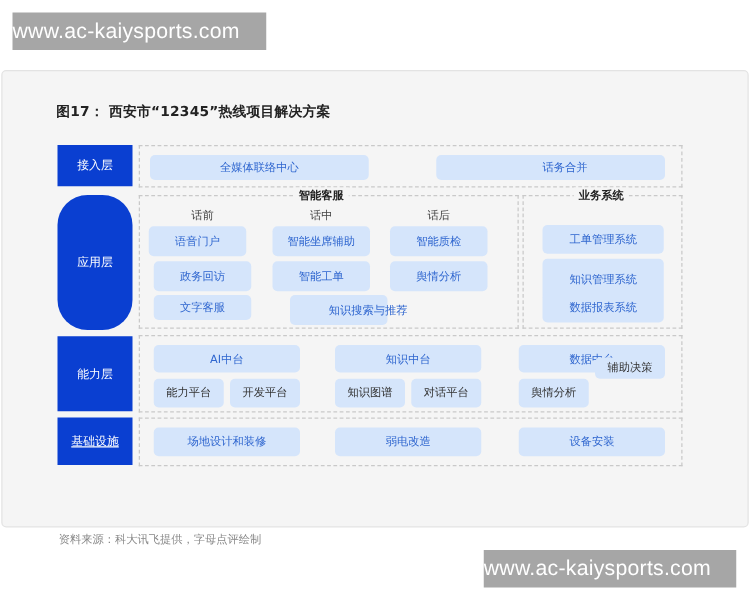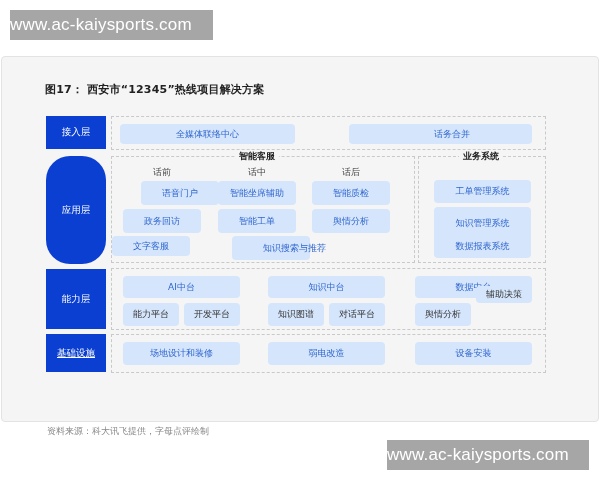--- a/index.html
+++ b/index.html
@@ -63,23 +63,23 @@
 
 <div class="layer-label" style="top:156px;height:108px;border-radius:24px;">应用层</div>
 
 <div class="dash" style="left:111px;top:156px;width:304px;height:107px;"></div>
 <div class="group-title" style="left:235px;top:150px;">智能客服</div>
 
 <div class="sub-title" style="left:123px;top:166px;width:78px;">话前</div>
 <div class="sub-title" style="left:218px;top:166px;width:78px;">话中</div>
 <div class="sub-title" style="left:312px;top:166px;width:78px;">话后</div>
 
-<div class="pill" style="left:141px;top:181px;width:78px;height:24px;">语音门户</div>
+<div class="pill" style="left:119px;top:181px;width:78px;height:24px;">语音门户</div>
 <div class="pill" style="left:123px;top:209px;width:78px;height:24px;">政务回访</div>
-<div class="pill" style="left:112px;top:236px;width:78px;height:20px;">文字客服</div>
+<div class="pill" style="left:123px;top:236px;width:78px;height:20px;">文字客服</div>
 
 <div class="pill" style="left:218px;top:181px;width:78px;height:24px;">智能坐席辅助</div>
 <div class="pill" style="left:218px;top:209px;width:78px;height:24px;">智能工单</div>
 <div class="pill" style="left:232px;top:236px;width:78px;height:24px;padding-left:47px;">知识搜索与推荐</div>
 
 <div class="pill" style="left:312px;top:181px;width:78px;height:24px;">智能质检</div>
 <div class="pill" style="left:312px;top:209px;width:78px;height:24px;">舆情分析</div>
 
 <div class="dash" style="left:418px;top:156px;width:128px;height:107px;"></div>
 <div class="group-title" style="left:459px;top:150px;">业务系统</div>

